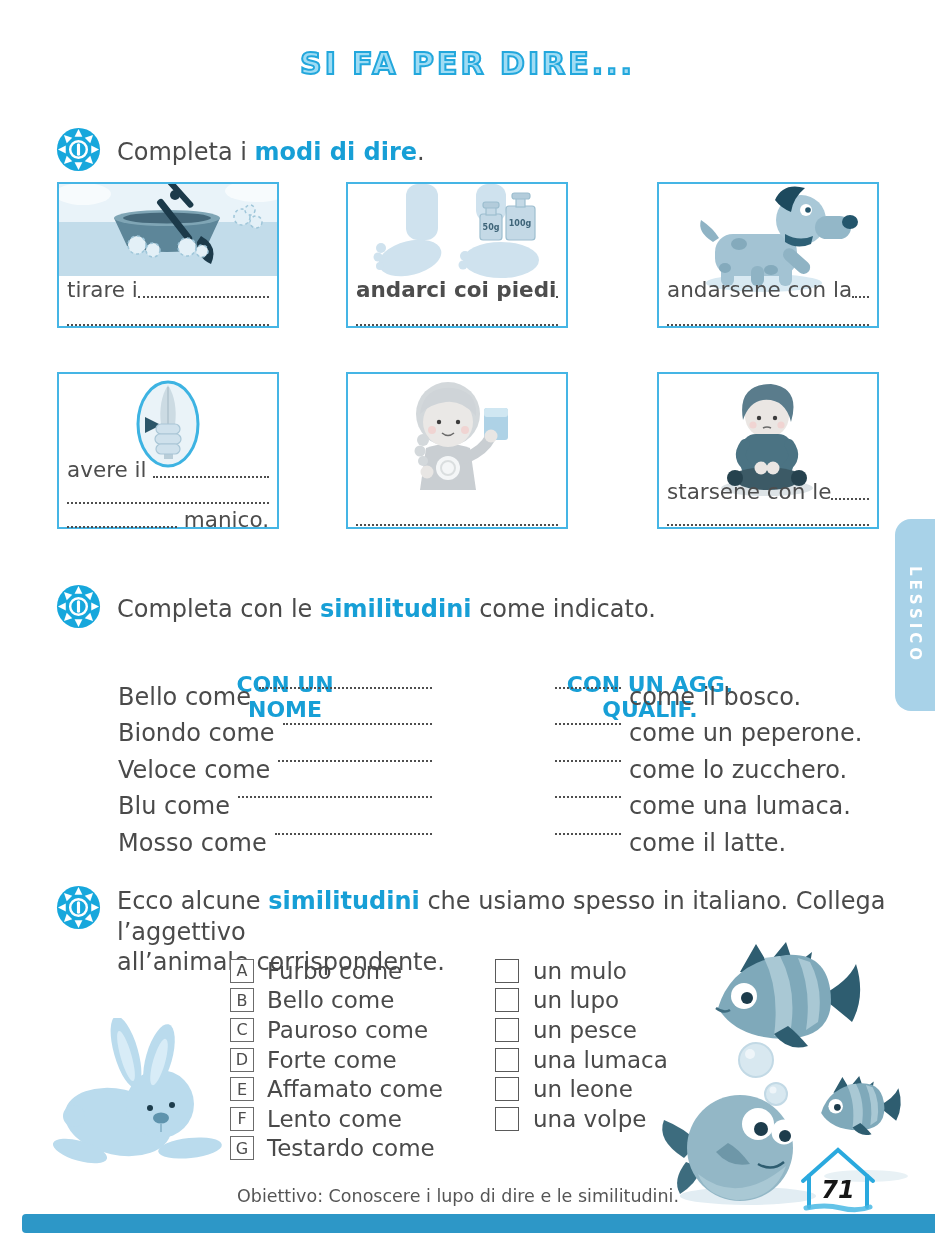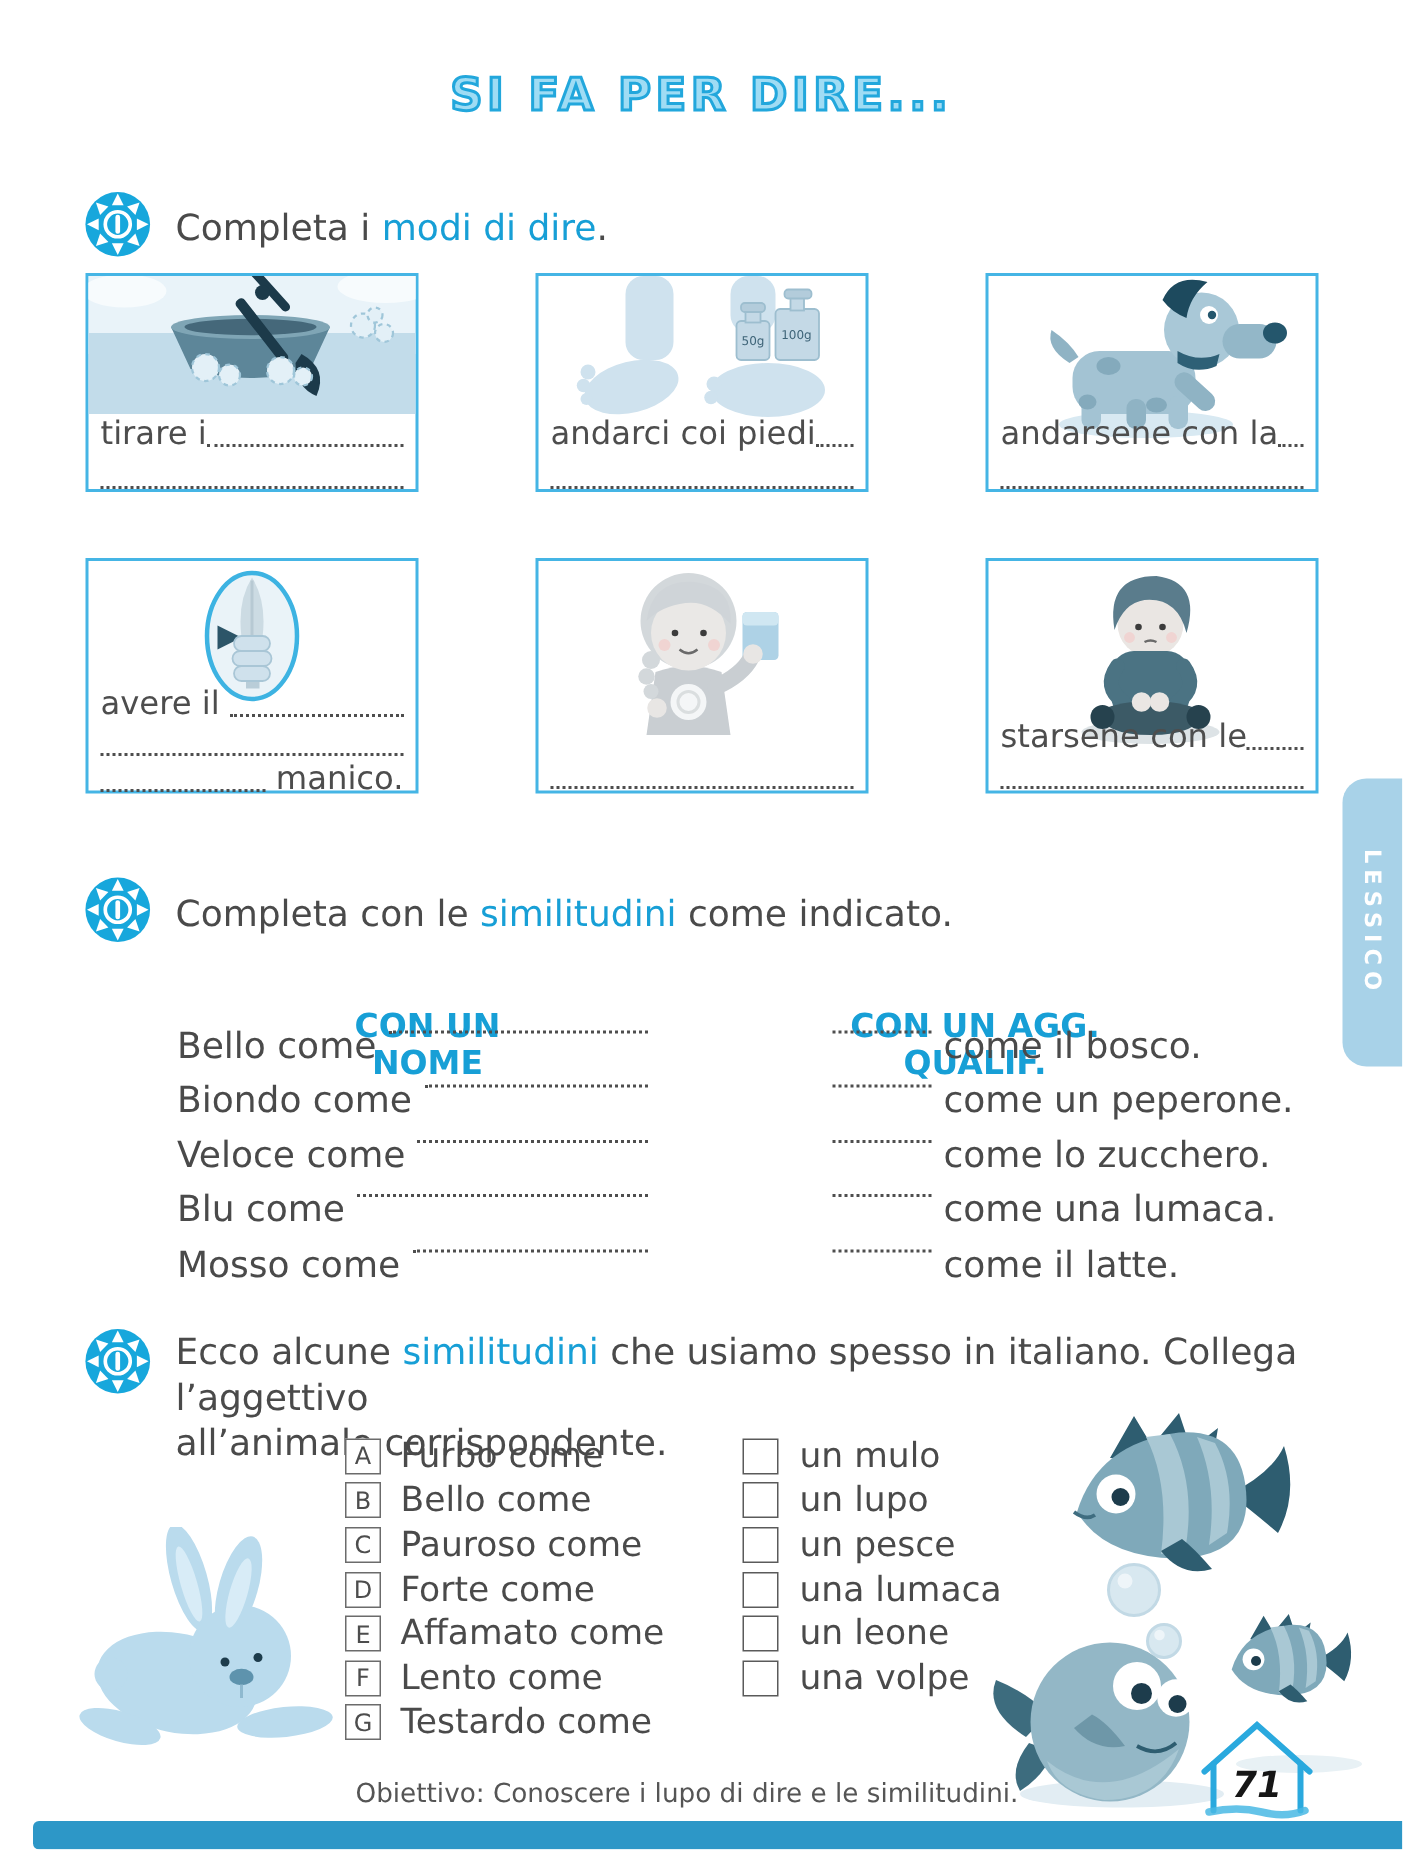--- a/index.html
+++ b/index.html
@@ -6,27 +6,27 @@
   .page{position:relative;width:935px;height:1233px;background:#fff;overflow:hidden;
         font-family:"DejaVu Sans","Liberation Sans",sans-serif;color:#4a4a4a;}
 
   .title{position:absolute;top:46px;left:0;width:100%;text-align:center;
          font-size:30px;font-weight:800;letter-spacing:3px;color:#9fdcf4;
          -webkit-text-stroke:2px #22a7dc;}
 
   .ex-icon{position:absolute;width:47px;height:47px;}
 
   .instr{position:absolute;left:117px;font-size:24px;color:#4a4a4a;line-height:30.5px;}
-  .hl{color:#179fd6;font-weight:normal;}
+  .hl{color:#179fd6;font-weight:bold;}
 
   
   .mbox{position:absolute;width:222px;border:2px solid #45b5e5;background:#fff;box-sizing:border-box;}
   .row1{top:182px;height:146px;}
   .row2{top:372px;height:157px;}
-  .bx1{left:57px;padding-left:32px;} .bx2{left:357px;} .bx3{left:657px;}
+  .bx1{left:57px;padding-left:32px;} .bx2{left:346px;font-weight:bold;} .bx3{left:657px;}
   .art{position:absolute;}
   .b-line{position:absolute;left:8px;right:8px;display:flex;align-items:flex-end;
           font-size:21.5px;color:#4d4d4d;white-space:nowrap;height:26px;}
   .dots{display:inline-block;border-bottom:2.5px dotted #4e4e4e;height:4px;margin-bottom:4px;}
   .grow{flex:1;}
   .dfix{width:66px;}
 
   
   .col-header{position:absolute;top:672px;font-size:22px;font-weight:bold;color:#179fd6;text-align:center;}
   .simile-row{position:absolute;display:flex;align-items:flex-start;font-size:24px;height:28px;white-space:nowrap;}

